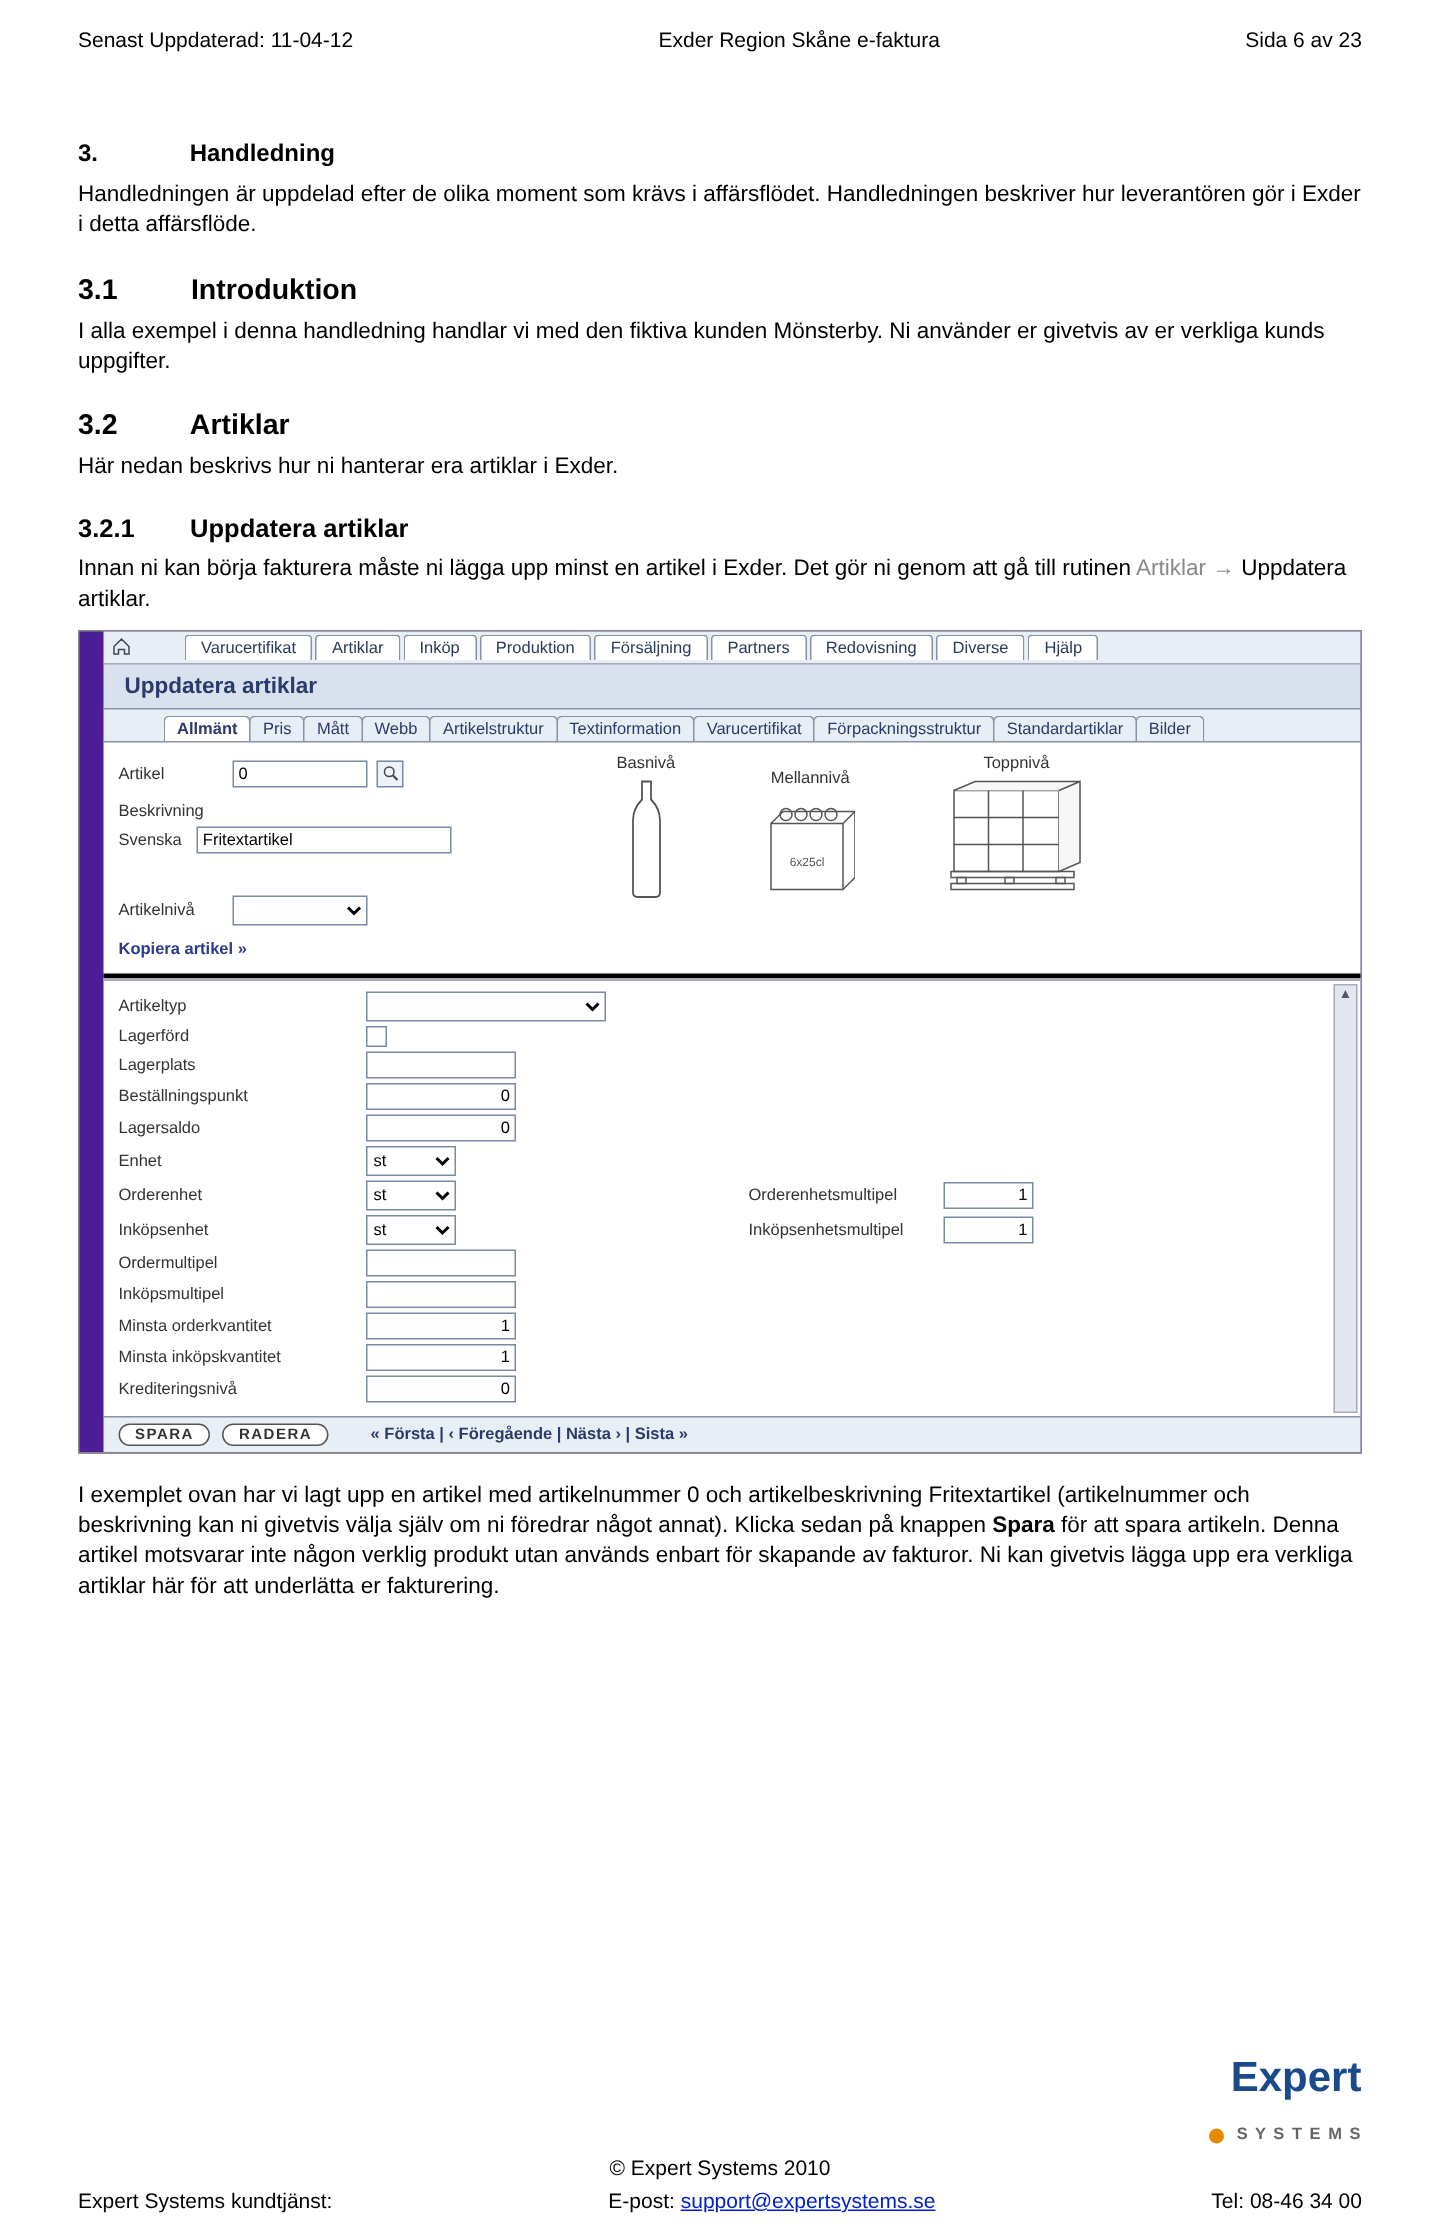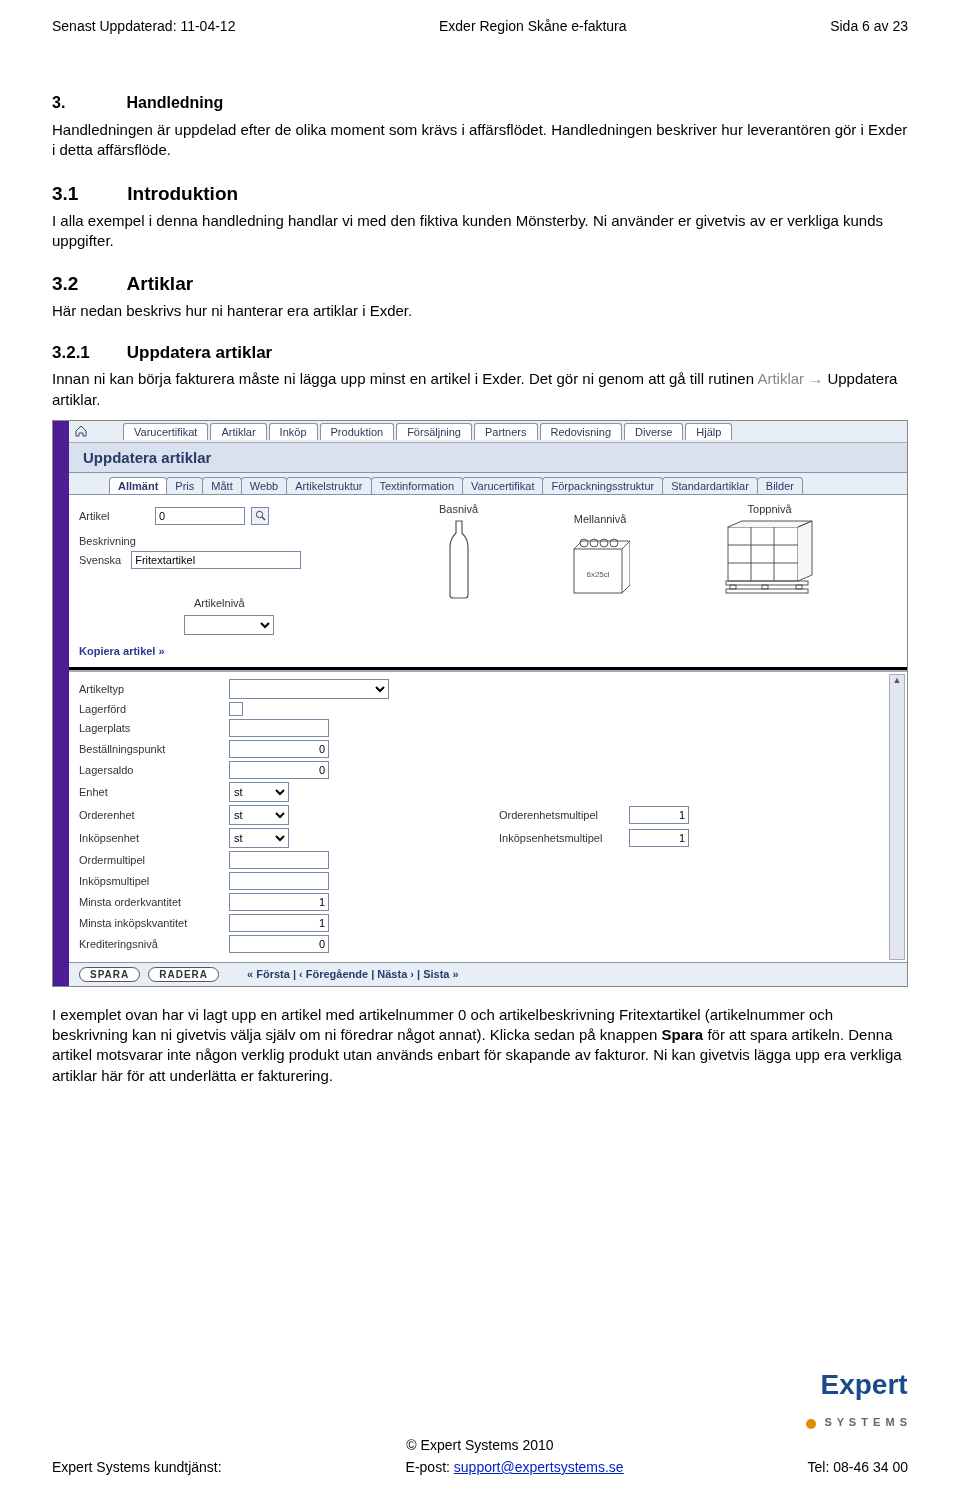--- a/index.html
+++ b/index.html
@@ -114,38 +114,38 @@
   .inp {
     border:1px solid #7a8aa5;
     background:#fff;
     height:18px;
     padding:1px 3px;
     font-size:11px;
   }
   .icon-btn {
     width:18px;height:18px;border:1px solid #7a8aa5;background:#eef2f8;display:flex;align-items:center;justify-content:center;font-size:10px;
   }
-  .level-imgs { display:flex; gap:92px; margin-left:60px; align-items:flex-end;}
+  .level-imgs { display:flex; gap:60px; margin-left:32px; align-items:flex-end;}
   .level-col { text-align:center; font-size:11px; color:#333;}
   .bottle { width:26px;height:80px;margin:4px auto 0;}
   .crate { width:60px;height:70px;margin:4px auto 0;}
   .pallet { width:95px;height:80px;margin:4px auto 0;}
   .link-copy { color:#2a3a8a; font-weight:bold; margin-top:10px; font-size:11px;}
   .grid2 {
     background:#fff;
     border-top:2px solid #aab;
     padding:4px 10px 6px 10px;
     position:relative;
   }
   .grid2 .scroll-hint {
     position:absolute; right:2px; top:2px; bottom:2px; width:16px;
     background:#e2e6ee;border:1px solid #aab;
   }
   .scroll-hint::before{content:"▲";display:block;text-align:center;font-size:9px;color:#556;}
-  .grow { display:flex; align-items:center; margin:3px 0;}
+  .grow { display:flex; align-items:center; margin:3px 0;gap:15px;}
   .glbl { width:150px; font-size:11px; color:#333;}
   .ginp {
     border:1px solid #7a8aa5;height:18px;font-size:11px;padding:1px 3px;background:#fff;
   }
   .gsel {
     border:1px solid #7a8aa5;height:20px;font-size:11px;background:#fff;
   }
   .gchk { width:14px;height:14px;border:1px solid #7a8aa5;background:#fff;}
   .foot {
     background:#e8eef5;border-top:1px solid #8892a5;padding:4px 10px;display:flex;align-items:center;gap:8px;
@@ -259,21 +259,21 @@
                 </svg>
             </span>
           </div>
           <div class="row" style="margin-top:10px;">
             <span class="lbl">Beskrivning</span>
           </div>
           <div class="row">
             <span style="font-size:11px;margin-right:4px;">Svenska</span>
             <input class="inp" style="width: 170px;" value="Fritextartikel">
           </div>
-          <div class="row" style="margin-top:28px;flex-direction:column;">
+          <div class="row" style="margin-top:28px;">
             <span class="lbl">Artikelnivå</span>
             <select class="gsel" style="width:90px;"><option></option></select>
           </div>
           <div class="link-copy">Kopiera artikel »</div>
         </div>
         <div class="level-imgs">
           <div class="level-col">
             <div>Basnivå</div>
             <div class="bottle">
               <svg width="26" height="80" viewBox="0 0 26 80">

